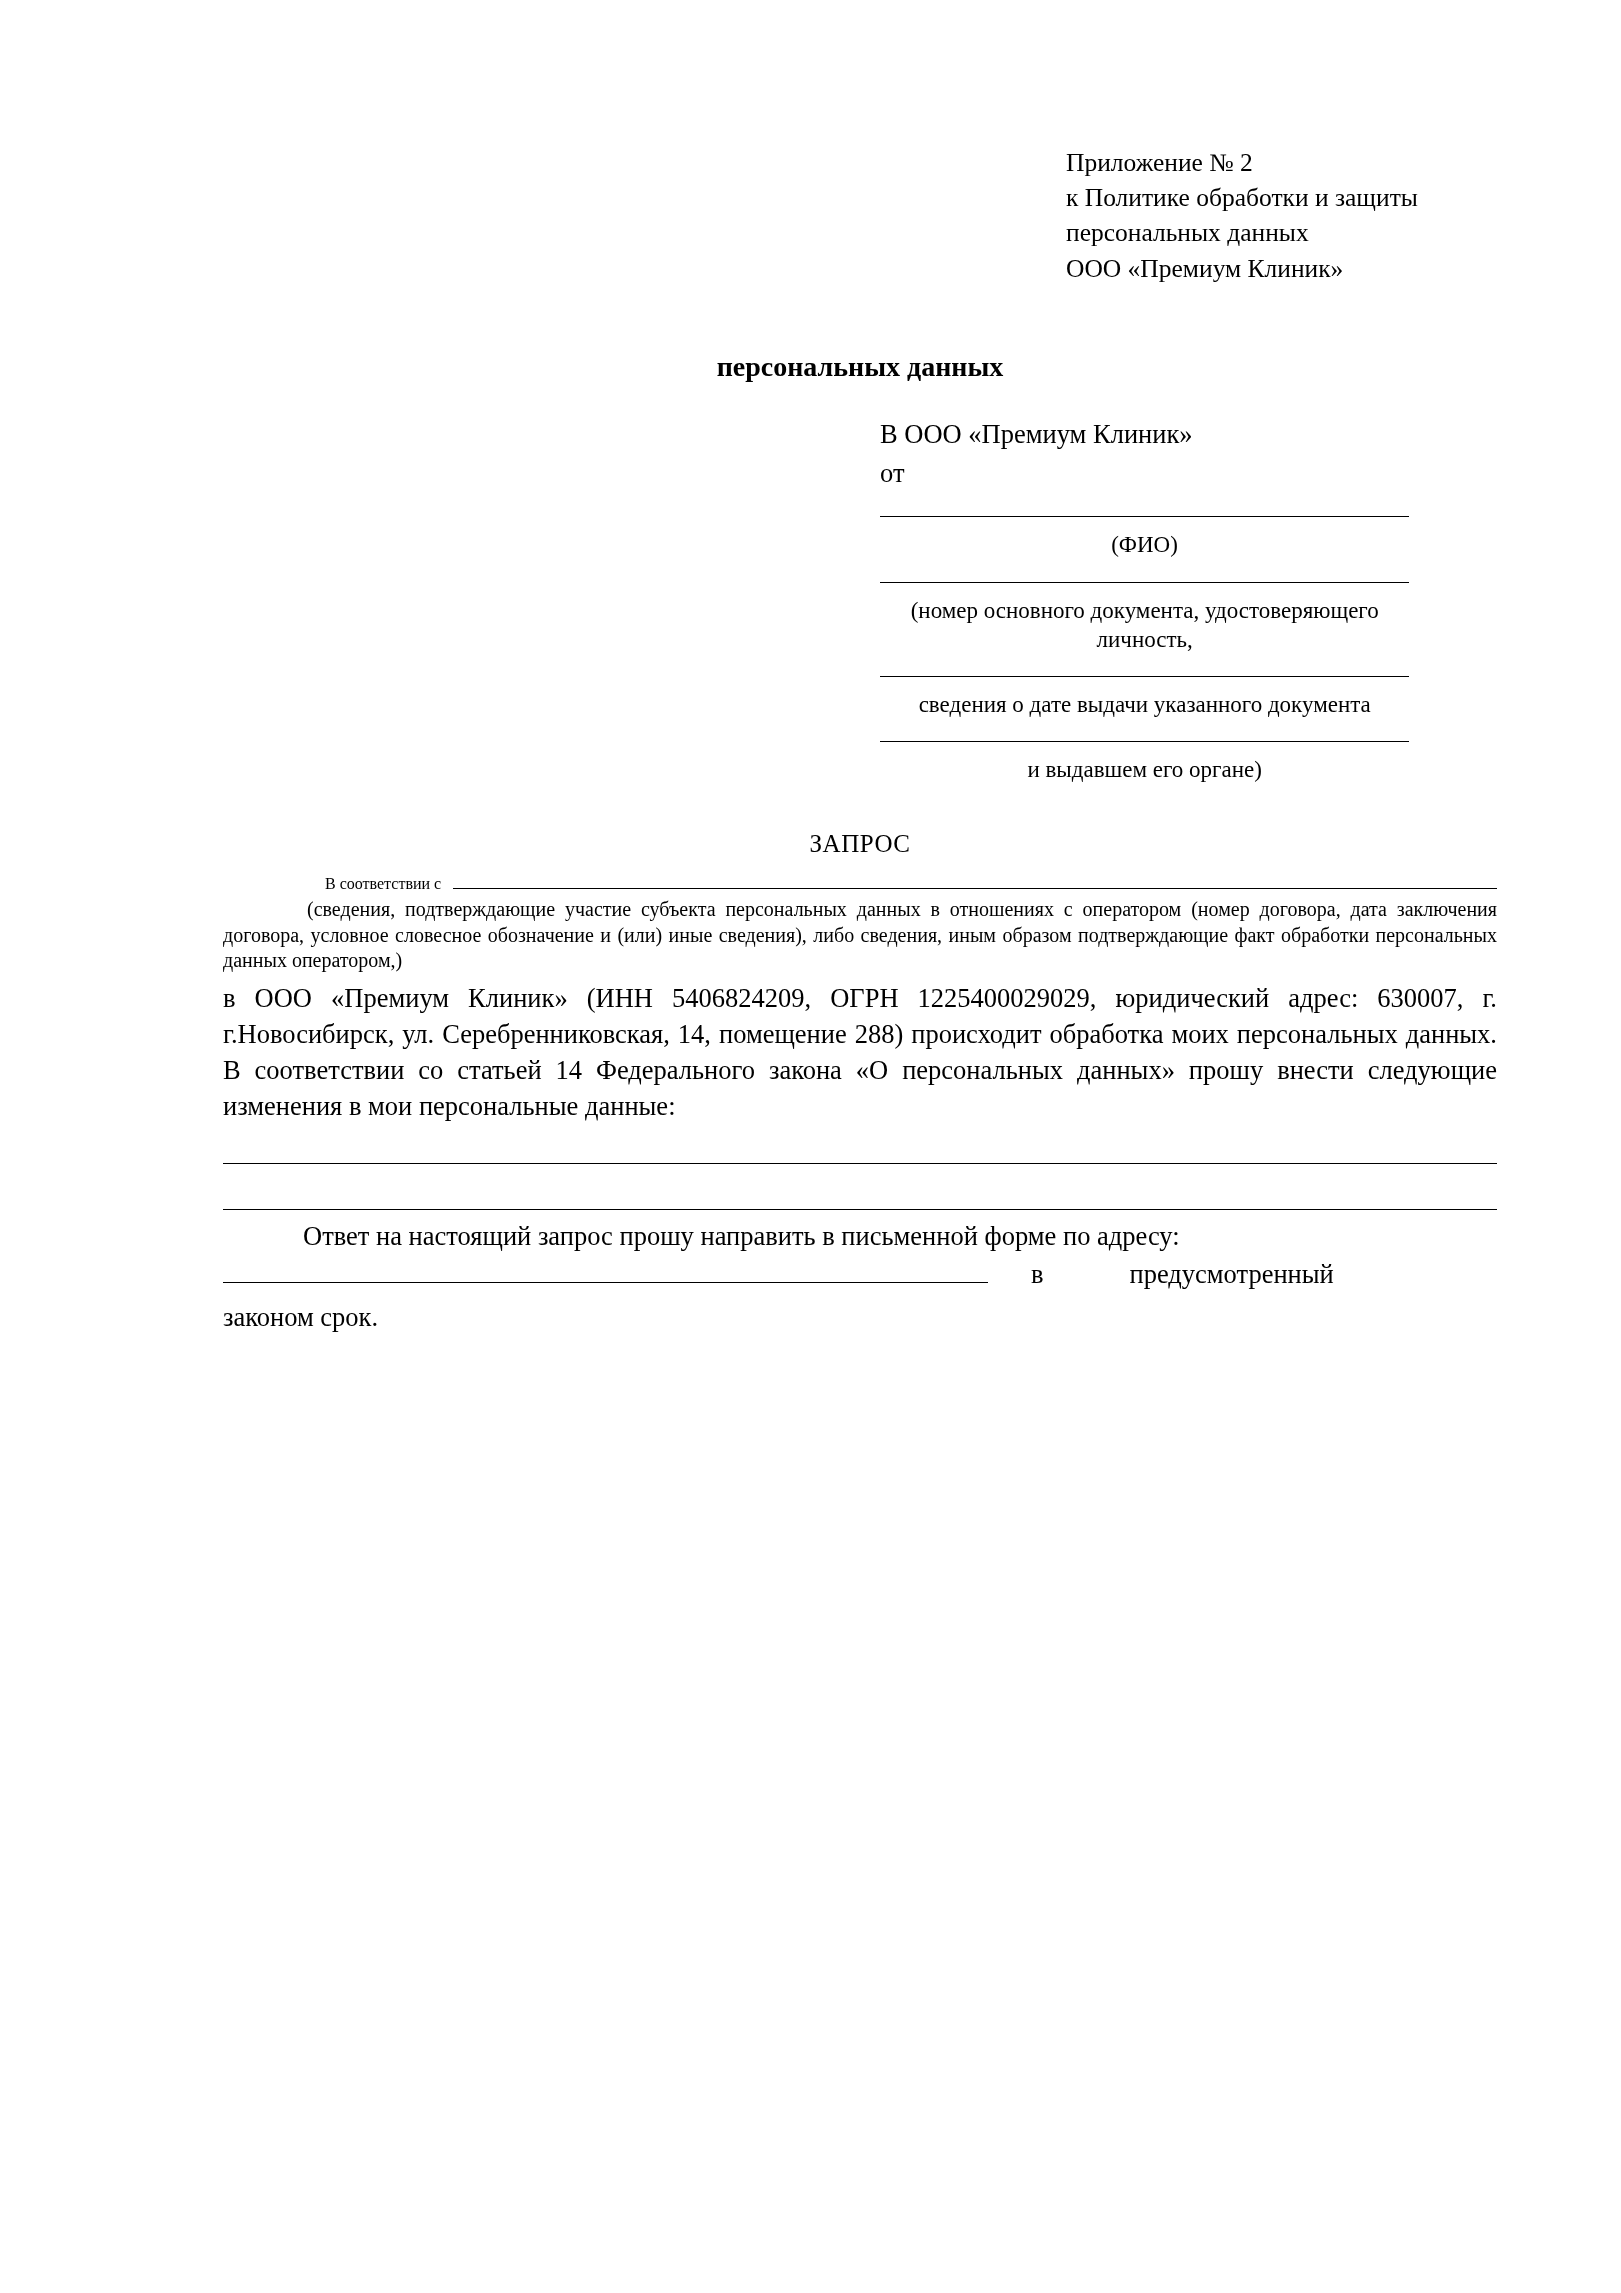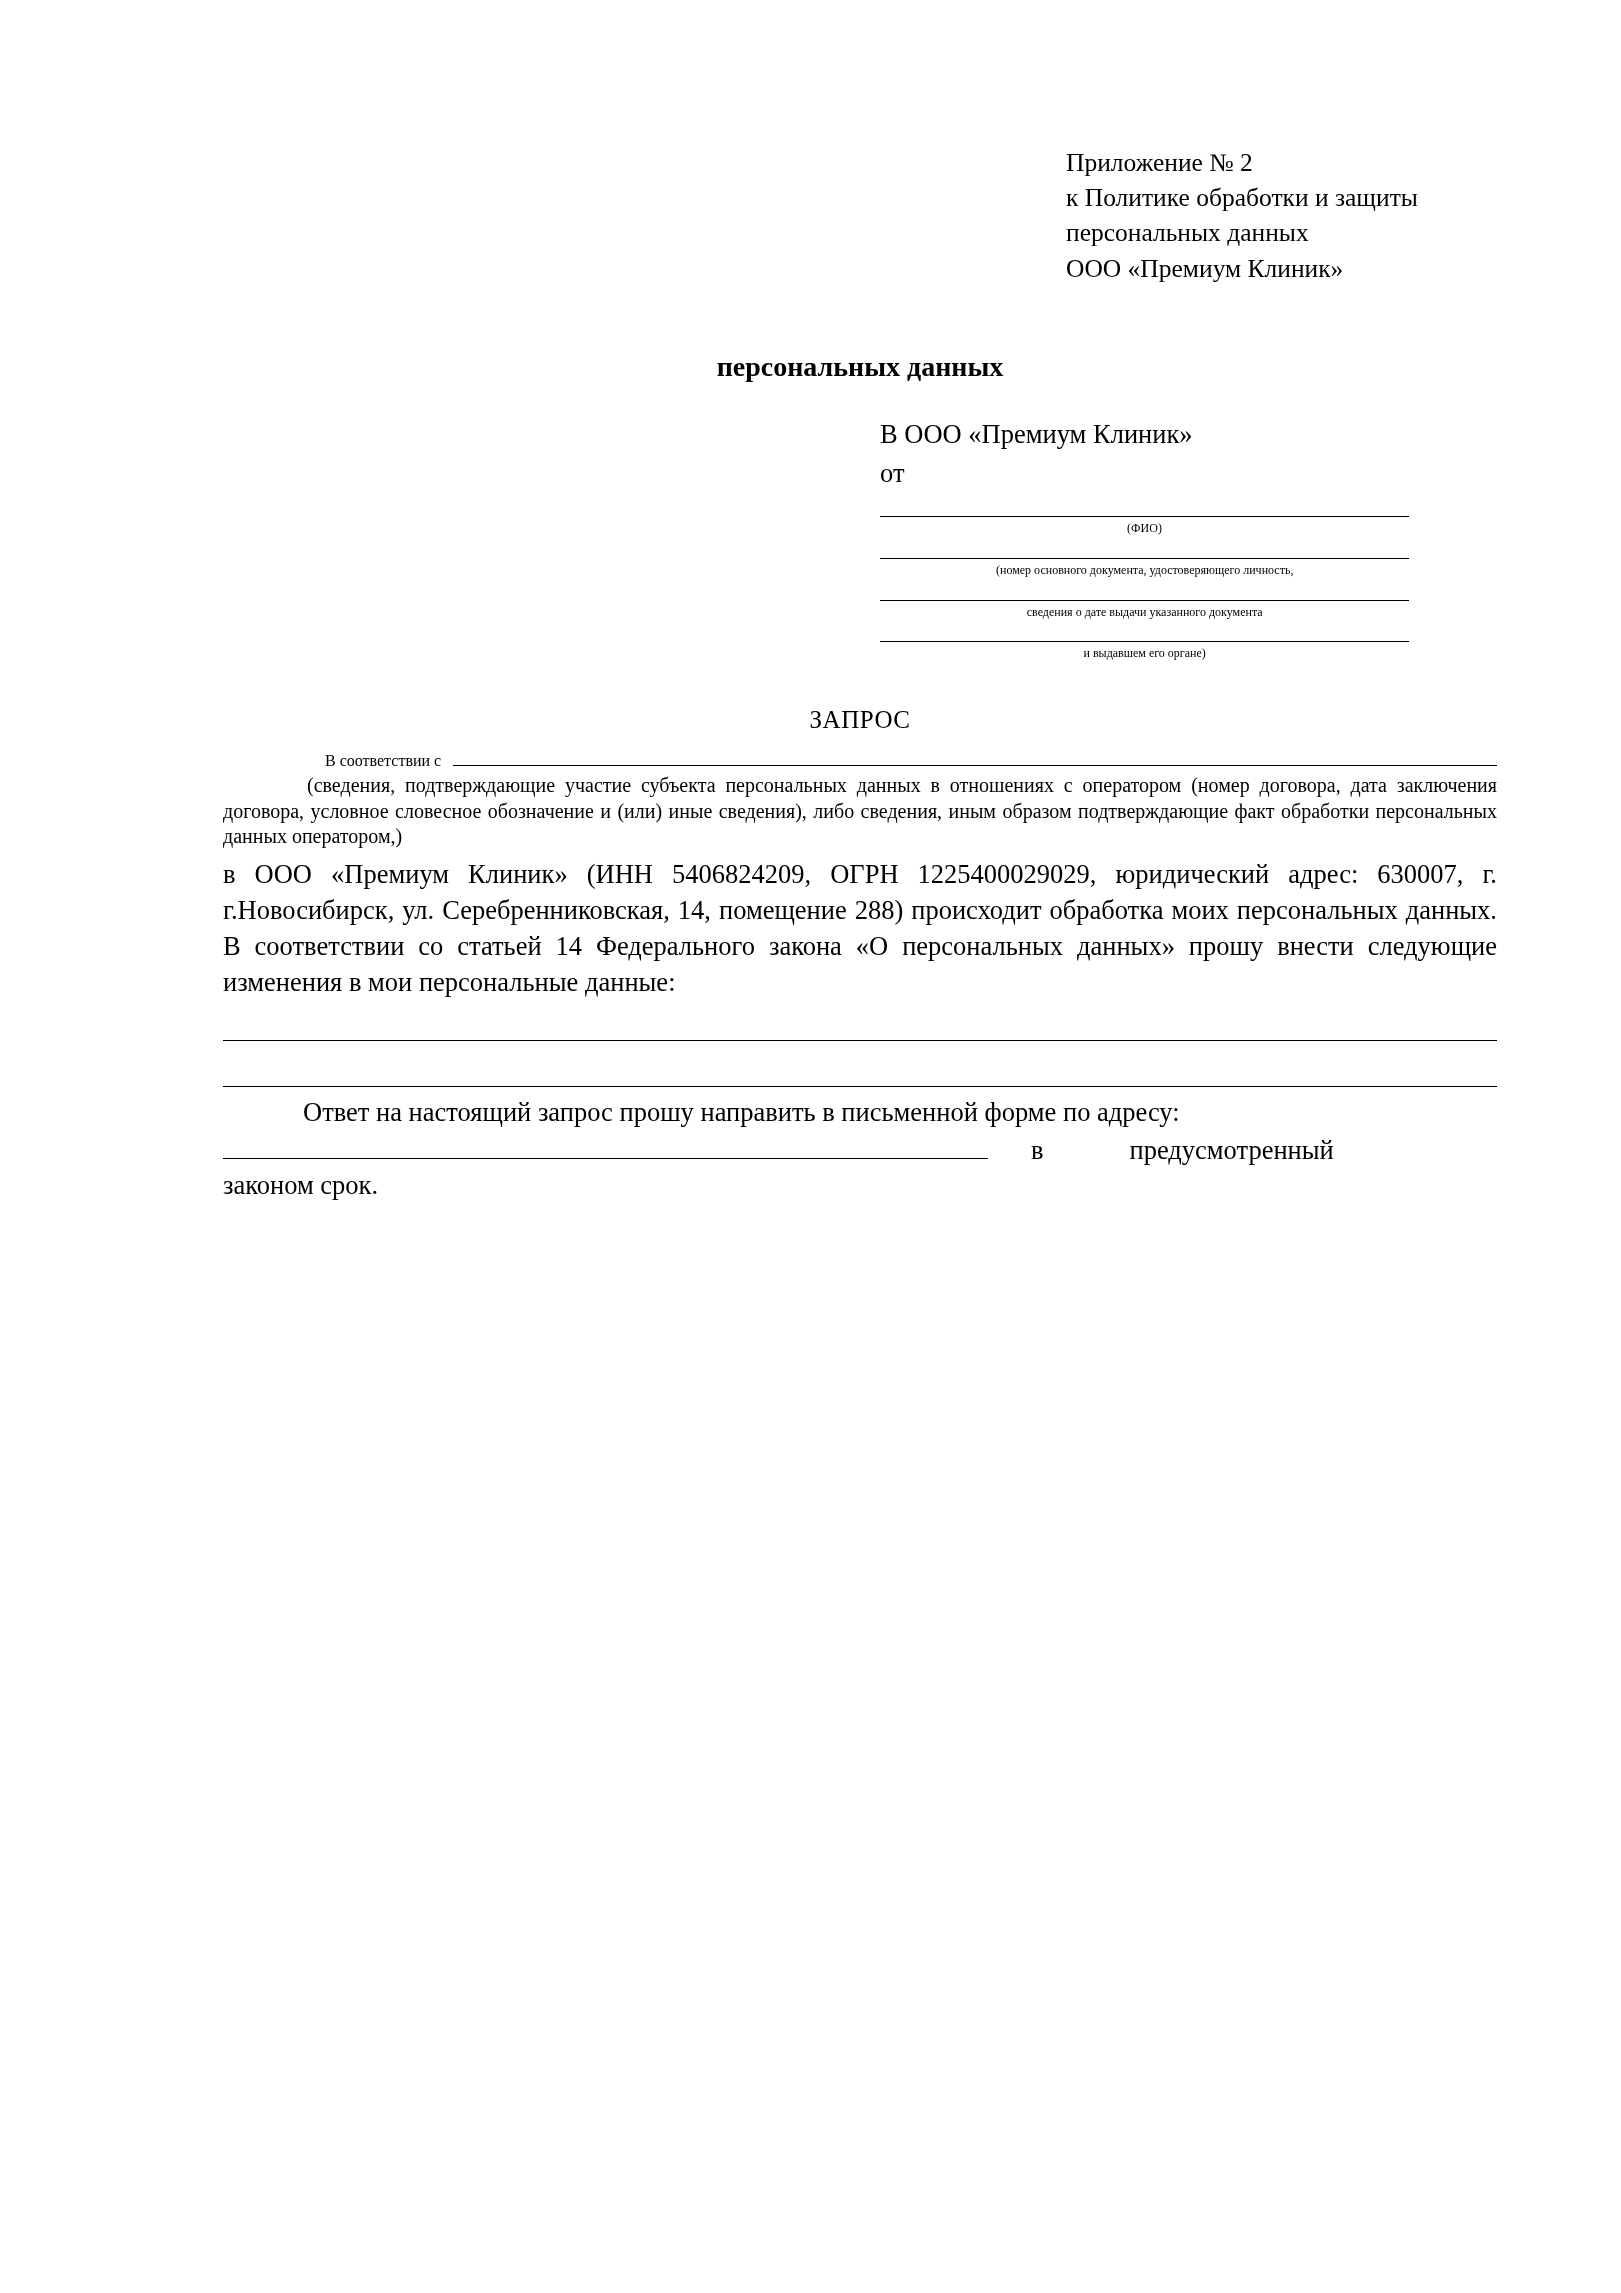--- a/index.html
+++ b/index.html
@@ -67,24 +67,24 @@
   .fill-group {
     margin-left: 657px;
     width: 529px;
   }
   .rule {
     border-bottom: 1.6px solid #000;
     height: 0;
   }
   .rule.r1 { margin-top: 24.5px; }
   .caption {
-    font-size: 12px;
+    font-size: 23px;
     text-align: center;
     line-height: 1.25;
-    margin-top: 4px;
+    margin-top: 14px;
   }
   .caption.wide {
     width: 549px;
     margin-left: -9.8px;
   }
   .gap-rule {
     border-bottom: 1.6px solid #000;
     height: 0;
     margin-top: 21.6px;
   }
@@ -163,21 +163,21 @@
     margin-left: 43px;
     font-size: 26.5px;
   }
   .answer-row .w2 {
     margin-left: 86px;
     font-size: 26.5px;
     white-space: nowrap;
   }
   .answer-tail {
     font-size: 26.5px;
-    margin-top: 4px;
+    margin-top: 12px;
   }
 
   .sign-row {
     margin-top: 59px;
     display: flex;
     align-items: baseline;
     font-size: 26.5px;
   }
   .sign-row .date {
     margin-left: 76px;

